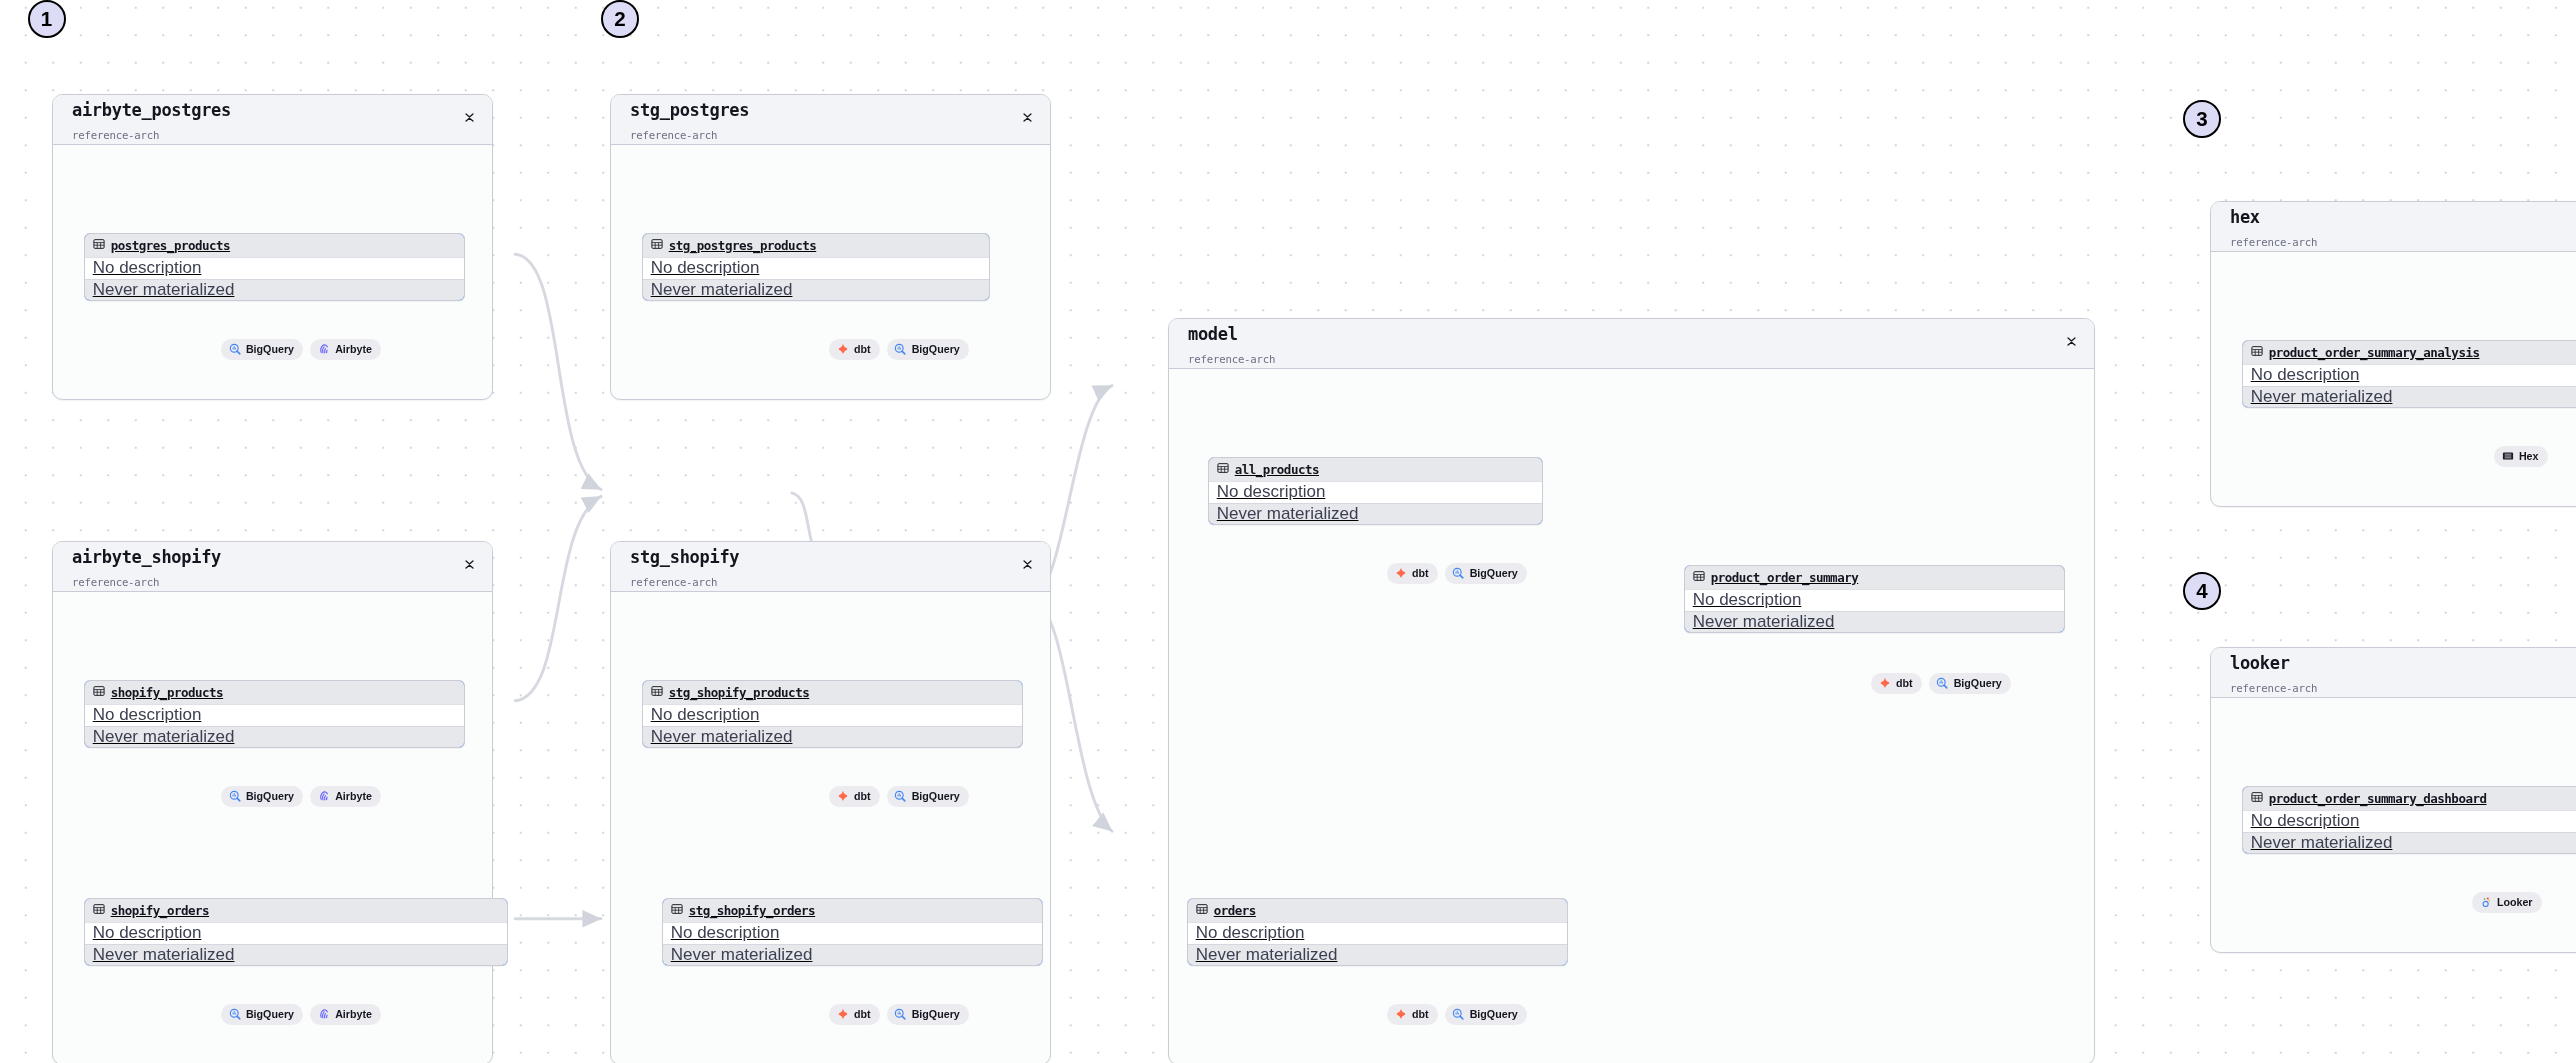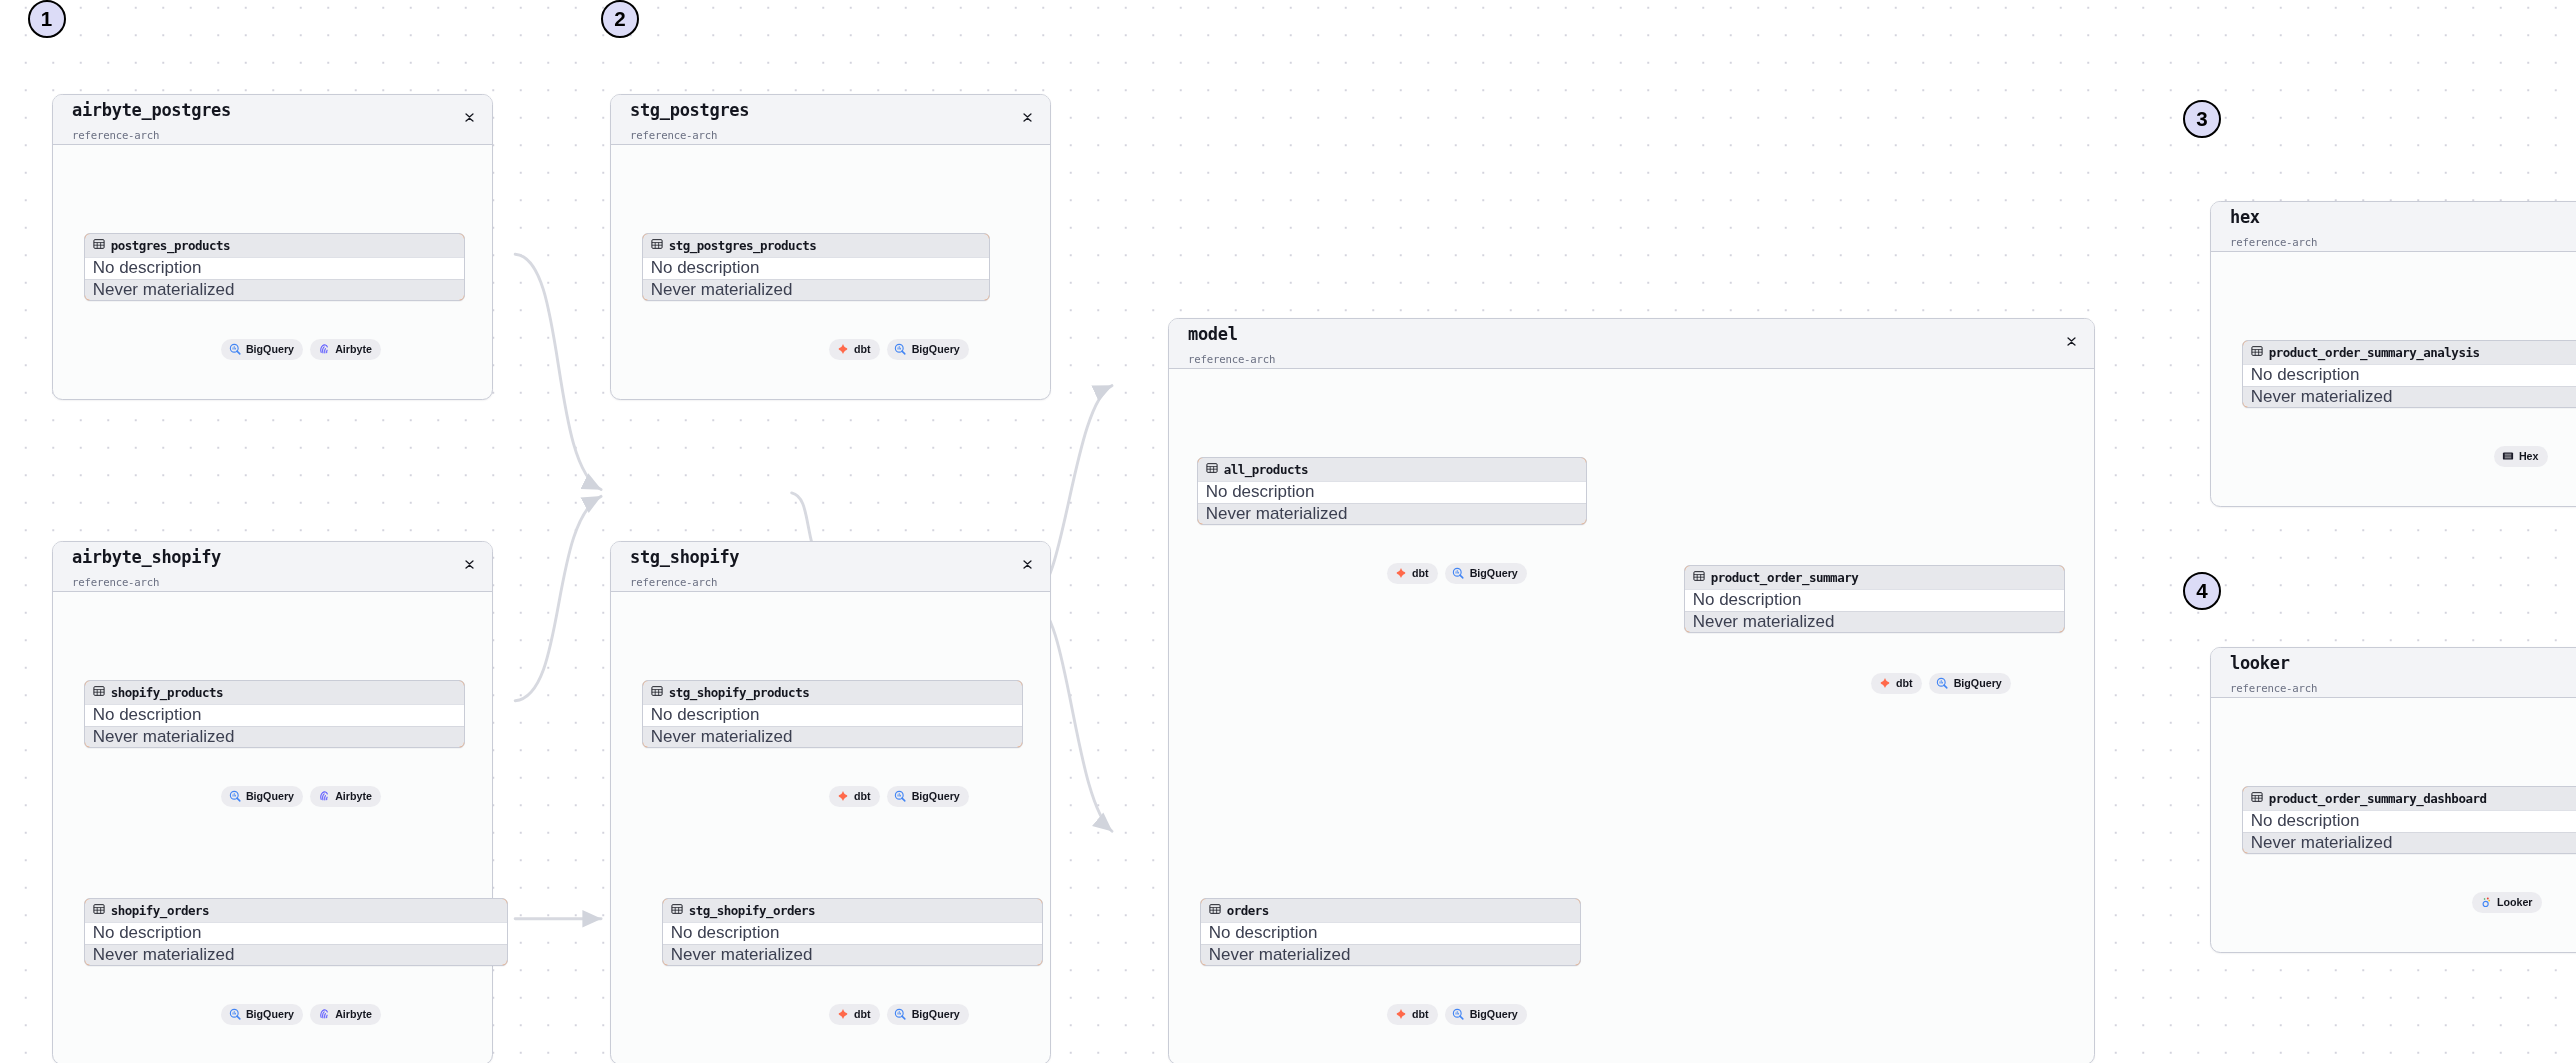--- a/index.html
+++ b/index.html
@@ -62,25 +62,26 @@
     cursor: pointer;
   }
   .collapse-icon svg { display:block; }
 
   .group-body { position: relative; width: 100%; }
 
   
   .asset {
     position: absolute;
     box-sizing: border-box;
-    background: #f97316;
+    background: #3b82f6;
     border: 1.2px solid #c9ccd6;
     border-radius: 6px;
     overflow: hidden;
     box-shadow: 0 0.9px 0.9px rgba(20,24,40,.04);
+    text-decoration: underline;
   }
   .asset-head {
     box-sizing: border-box;
     background: #e7e8ec;
     padding: 3.4px 7.7px 4.3px 7.7px;
     display: flex; align-items: center; gap: 6px;
     height: 23px;
   }
   .asset-title {
     font-family: "DejaVu Sans Mono", monospace;
@@ -429,21 +430,21 @@
             <div class="group-sub">reference-arch</div>
           </div>
           <div class="collapse-icon">
             <svg width="13" height="13" viewBox="0 0 16 18" class="ic">
               <path d="M3.2 4.2 L8 8.2 L12.8 4.2" fill="none" stroke="#14161f" stroke-width="1.8" stroke-linecap="round" stroke-linejoin="round"></path>
               <path d="M3.2 14.0 L8 10.0 L12.8 14.0" fill="none" stroke="#14161f" stroke-width="1.8" stroke-linecap="round" stroke-linejoin="round"></path>
             </svg>
           </div>
         </div>
         <div class="group-body">
-          <div class="asset" style="left: 28px; top: 88px; width: 390px;">
+          <div class="asset" style="left: 39px; top: 88px; width: 335px;">
             <div class="asset-head">
               <span class="table-icon"><svg width="12" height="12" viewBox="0 0 16 16" class="ic">
                   <rect x="1.2" y="2.2" width="13.6" height="11.6" rx="1.4" fill="none" stroke="#14161f" stroke-width="1.25"></rect>
                   <path d="M1.2 6.1 H14.8 M1.2 9.6 H14.8 M5.6 6.1 V13.8 M10.2 6.1 V13.8" stroke="#14161f" stroke-width="1"></path>
                 </svg></span>
               <span class="asset-title">all_products</span>
             </div>
             <div class="asset-row desc">No description</div>
             <div class="asset-row mat">Never materialized</div>
           </div>
@@ -491,21 +492,21 @@
               <span style="display: flex;">
                 <svg width="12" height="12" viewBox="0 0 16 16" class="ic">
                   <circle cx="7" cy="7" r="5.2" fill="none" stroke="#4285f4" stroke-width="1.5"></circle>
                   <path d="M10.7 10.8 L14.4 14.5" stroke="#4285f4" stroke-width="2" stroke-linecap="round"></path>
                   <path d="M5.3 8.2 V6.4 M7 8.2 V4.6 M8.7 8.2 V6.9" stroke="#4285f4" stroke-width="1.1" stroke-linecap="round"></path>
                 </svg>
               </span>
               <span>BigQuery</span>
             </span>
           </div>
-          <div class="asset" style="left: 31px; top: 529px; width: 381px;">
+          <div class="asset" style="left: 18px; top: 529px; width: 381px;">
             <div class="asset-head">
               <span class="table-icon"><svg width="12" height="12" viewBox="0 0 16 16" class="ic">
                   <rect x="1.2" y="2.2" width="13.6" height="11.6" rx="1.4" fill="none" stroke="#14161f" stroke-width="1.25"></rect>
                   <path d="M1.2 6.1 H14.8 M1.2 9.6 H14.8 M5.6 6.1 V13.8 M10.2 6.1 V13.8" stroke="#14161f" stroke-width="1"></path>
                 </svg></span>
               <span class="asset-title">orders</span>
             </div>
             <div class="asset-row desc">No description</div>
             <div class="asset-row mat">Never materialized</div>
           </div>

